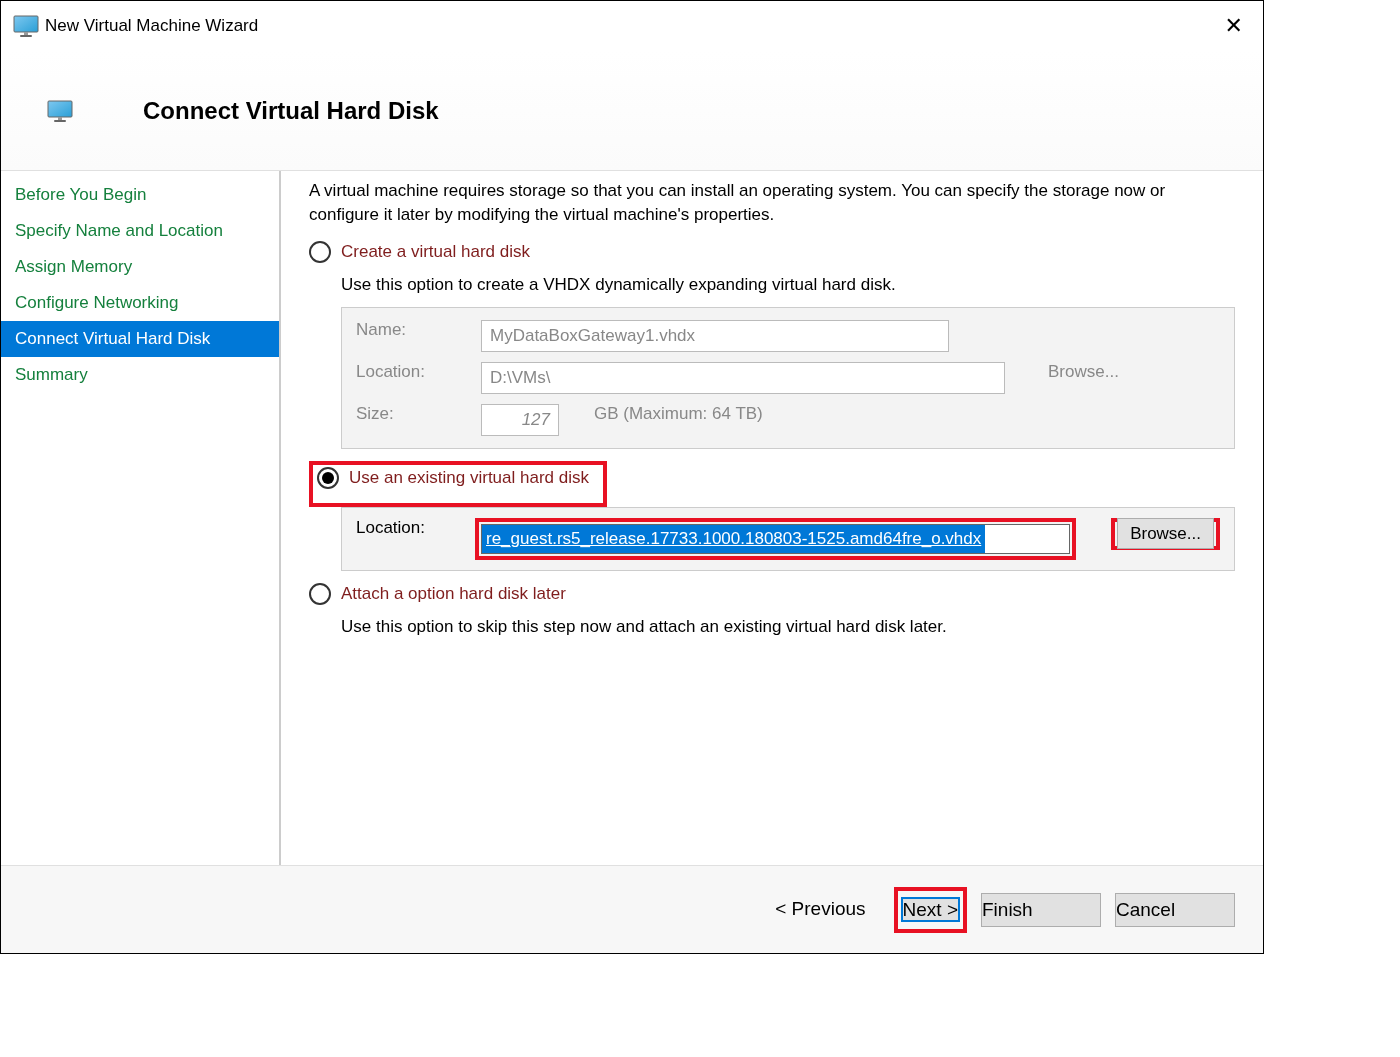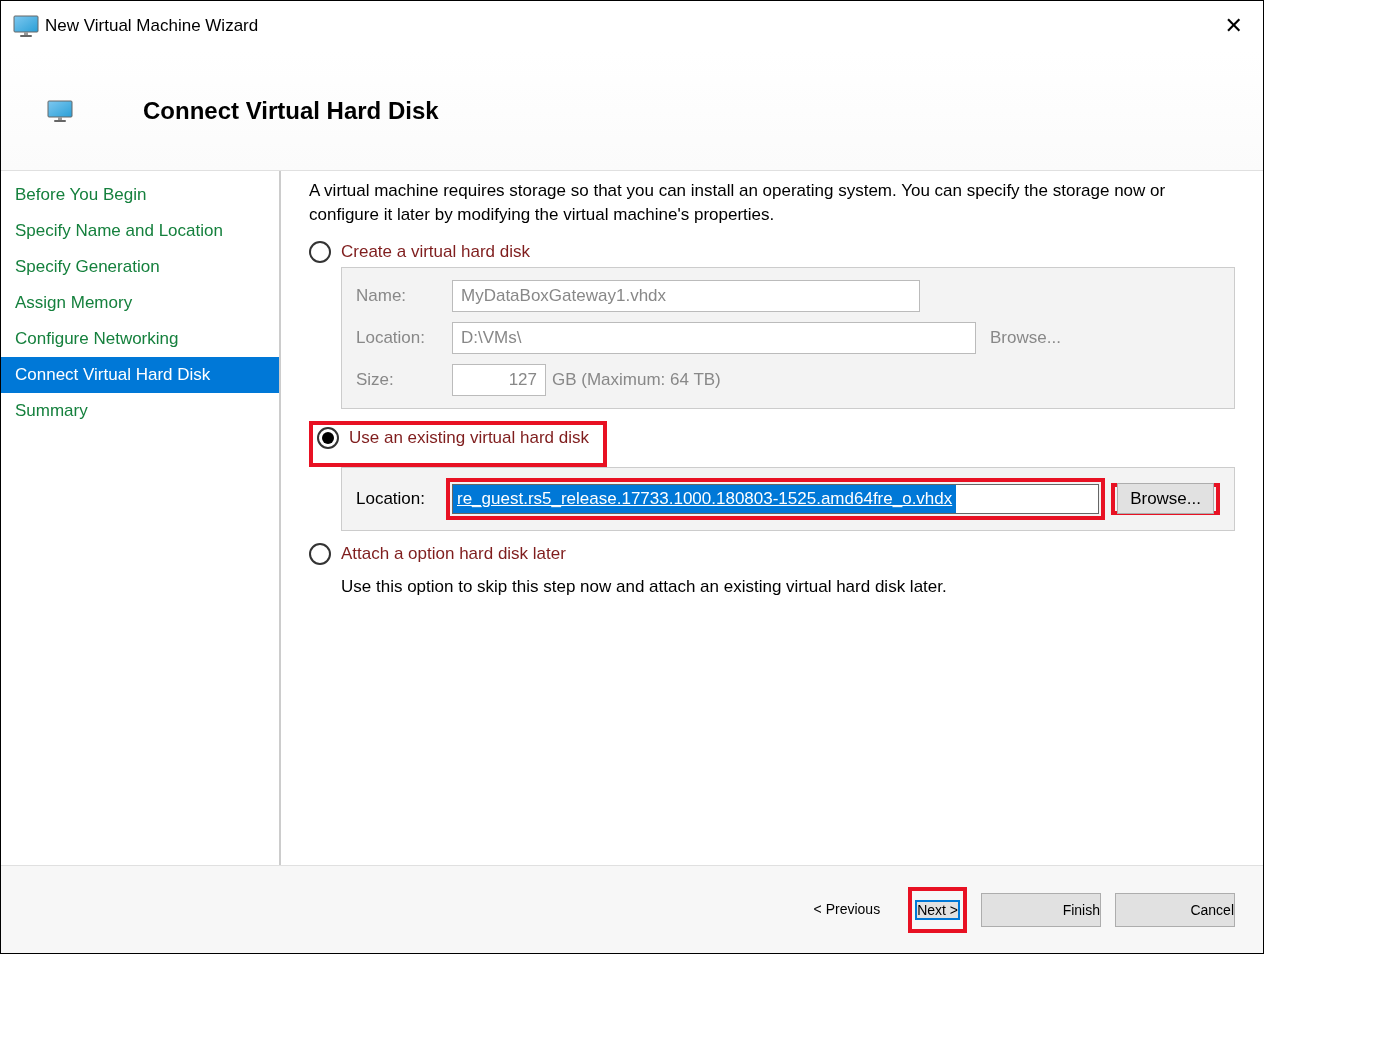--- a/index.html
+++ b/index.html
@@ -35,42 +35,42 @@
   .opt-head-wrap { display: inline-block; }
   .opt-head-wrap.hl { border: 4px solid #e81123; padding: 2px 14px 14px 4px; }
   .opt-head { display: flex; align-items: center; cursor: pointer; }
   .radio { width: 22px; height: 22px; border-radius: 50%; border: 2px solid #333; margin-right: 10px; position: relative; background: #fff; flex-shrink: 0; }
   .radio.checked::after { content: ""; position: absolute; width: 12px; height: 12px; background: #000; border-radius: 50%; top: 3px; left: 3px; }
   .opt-title { font-size: 17px; color: #7f1d1d; }
   .opt-desc { font-size: 17px; color: #000; margin: 8px 0 12px 32px; }
 
   
   .grp { border: 1px solid #ccc; background: #f3f3f3; padding: 12px 14px; margin-left: 32px; }
-  .row { display: flex; align-items: center; margin-bottom: 10px; }
+  .row { display: flex; align-items: flex-start; margin-bottom: 10px; gap: 29px; }
   .row:last-child { margin-bottom: 0; }
   .lbl { width: 96px; font-size: 17px; color: #888; }
   .tf { border: 1px solid #bbb; background: #fff; color: #888; font-size: 17px; padding: 5px 8px; }
   .tf.name { width: 468px; }
   .tf.loc  { width: 524px; }
-  .tf.size { width: 94px; text-align: right; }
+  .tf.size { width: 78px; text-align: right; font-style: italic; }
   .sizeunit { font-size: 17px; color: #888; margin-left: 6px; }
   .brw-dis { font-size: 17px; color: #888; margin-left: 14px; }
 
   
   .grp2 { border: 1px solid #ccc; background: #f3f3f3; padding: 10px 14px; margin-left: 32px; position: relative; }
   .grp2 .lbl2 { width: 90px; font-size: 17px; color: #000; }
   .tf-sel { border: 1px solid #666; background: #fff; padding: 0; height: 30px; display: flex; align-items: center; overflow: hidden; }
   .tf-sel .seltxt { background: #0078d7; color: #fff; font-size: 17px; padding: 4px 4px; white-space: nowrap; text-decoration: underline; }
   .hlbox { border: 4px solid #e81123; padding: 2px; }
   .loc-hl { flex: 1; margin-right: 6px; }
   .btn-brw { background: #e1e1e1; border: 1px solid #adadad; padding: 5px 12px; font-size: 17px; cursor: pointer; }
 
   
   .footer { height: 88px; border-top: 1px solid #e0e0e0; background: #f7f7f7; display: flex; align-items: center; justify-content: flex-end; padding-right: 28px; gap: 14px; }
-  .btn { background: #e1e1e1; border: 1px solid #adadad; font-size: 14px; width: 120px; height: 34px; text-align: right; line-height: 32px; cursor: pointer; }
+  .btn { background: #e1e1e1; border: 1px solid #adadad; font-size: 19px; width: 120px; height: 34px; text-align: left; line-height: 32px; cursor: pointer; }
   .btn.prev { background: transparent; border: none; width: auto; padding: 0 14px; cursor: pointer; }
   .btn-hl { border: 4px solid #e81123; padding: 3px; }
   .btn-hl .btn { border: 2px solid #0078d7; }
 </style>
 </head>
 <body>
 
 <svg width="0" height="0" style="position:absolute">
   <defs>
     <linearGradient id="grad" x1="0" y1="0" x2="1" y2="1">
@@ -97,37 +97,37 @@
     <rect class="base" x="7" y="20" width="12" height="2" rx="1"></rect>
   </svg>
   <span class="hdr-title">Connect Virtual Hard Disk</span>
 </div>
 
 <div class="body">
 
   <div class="sidebar">
     <div class="side-item">Before You Begin</div>
     <div class="side-item">Specify Name and Location</div>
-    <div class="side-item">Specify Generation</div>
     <div class="side-item">Assign Memory</div>
     <div class="side-item">Configure Networking</div>
     <div class="side-item sel">Connect Virtual Hard Disk</div>
     <div class="side-item">Summary</div>
   </div>
 
   <div class="content">
     <div class="intro">A virtual machine requires storage so that you can install an operating system. You can specify the storage now or configure it later by modifying the virtual machine's properties.</div>
 
     <div class="opt">
       <div class="opt-head-wrap">
         <div class="opt-head">
           <span class="radio"></span>
           <span class="opt-title">Create a virtual hard disk</span>
         </div>
       </div>
+      <div class="opt-desc">Use this option to create a VHDX dynamically expanding virtual hard disk.</div>
       <div class="grp">
         <div class="row">
           <span class="lbl">Name:</span>
           <span class="tf name">MyDataBoxGateway1.vhdx</span>
         </div>
         <div class="row">
           <span class="lbl">Location:</span>
           <span class="tf loc">D:\VMs\</span>
           <span class="brw-dis">Browse...</span>
         </div>

